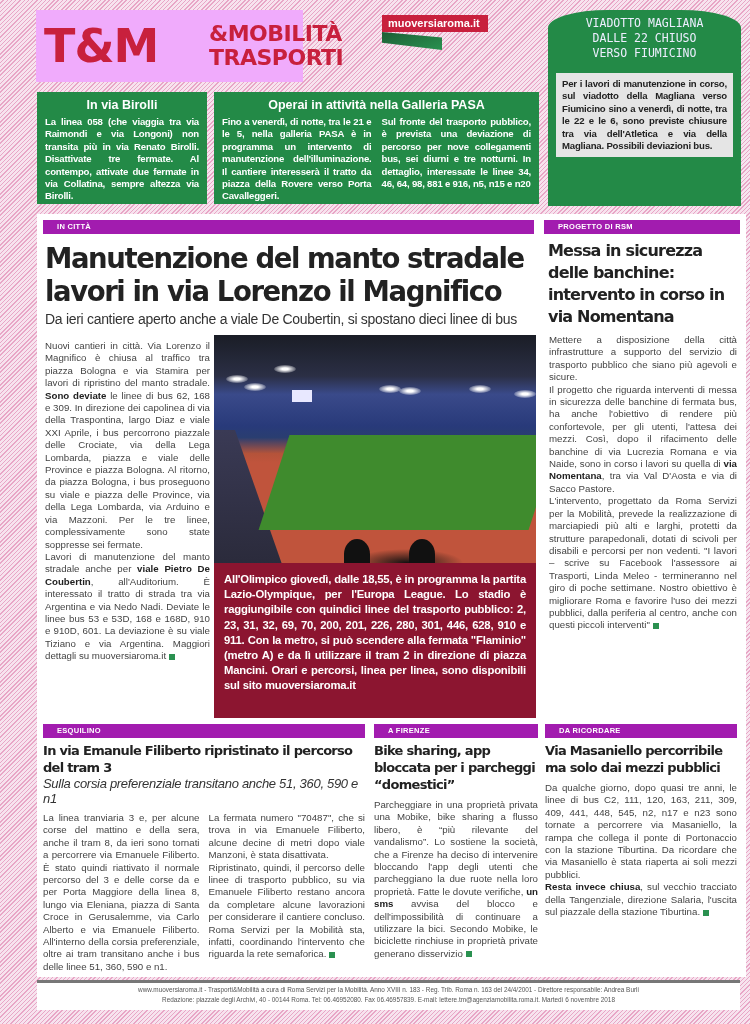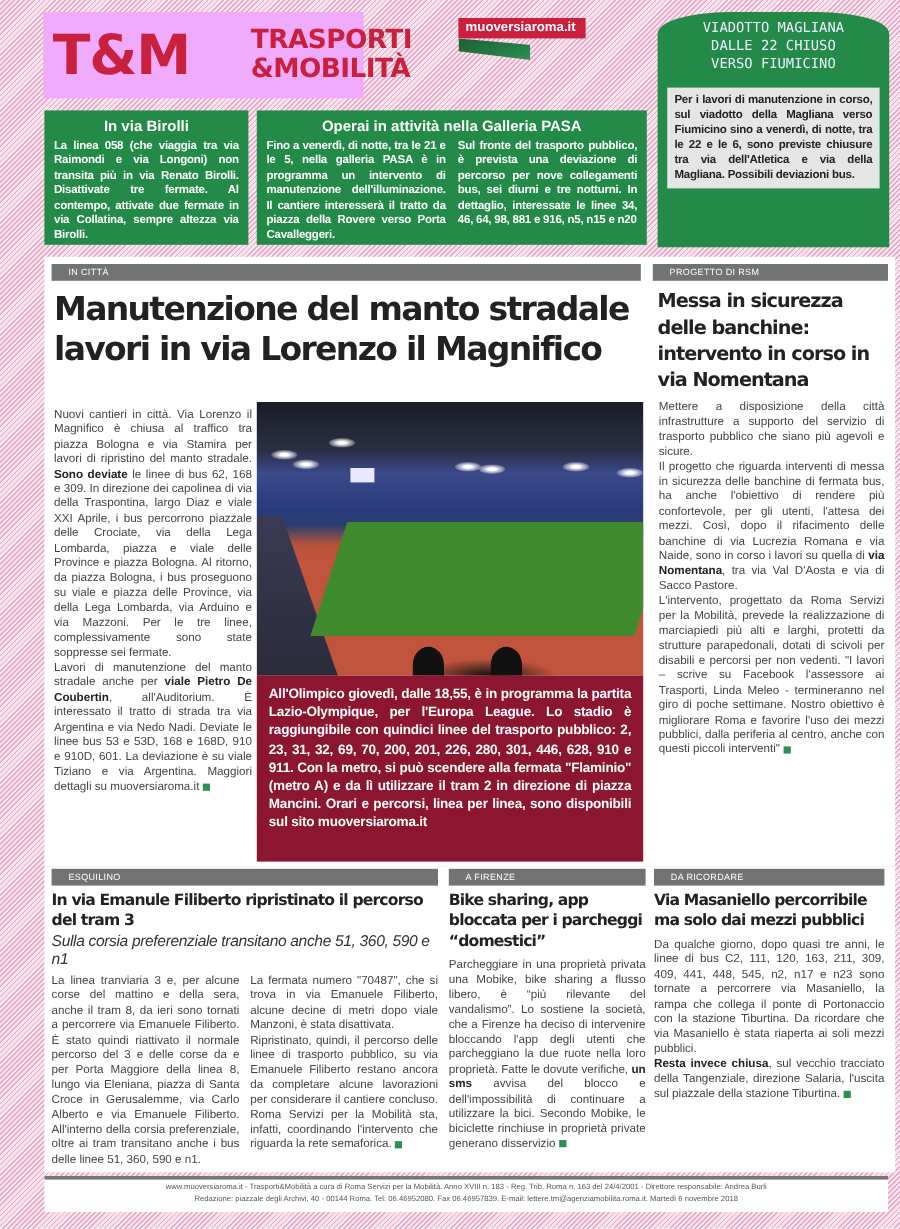--- a/index.html
+++ b/index.html
@@ -23,21 +23,21 @@
   .gbox-pasa { left: 214px; top: 92px; width: 325px; height: 112px; padding: 6px 8px; }
   .gtitle { font-weight: bold; font-size: 12.5px; text-align: center; margin-bottom: 4px; }
   .gtext { font-family: "Liberation Sans", sans-serif; font-size: 9.6px; line-height: 12.4px; font-weight: bold; text-align: justify; letter-spacing: -0.2px; }
   .pasa-cols { display: flex; gap: 10px; }
   .pasa-cols .gtext { flex: 1; }
   .viadotto { left: 548px; top: 10px; width: 193px; height: 196px; border-radius: 60px 60px 0 0 / 18px 18px 0 0; padding: 6px 8px; }
   .viadotto-title { font-family: "DejaVu Sans Mono", monospace; font-size: 11.5px; text-align: center; line-height: 15px; color: #eef; }
   .viadotto-box { background: #e5e5e5; color: #222; margin-top: 12px; padding: 5px 6px; }
   .viadotto-box .gtext { color: #222; }
   
-  .sechead { background: #737373; color: #fff; font-size: 7.5px; font-weight: normal; padding: 2px 0 12px 14px; height: 11px; letter-spacing: 0.3px; }
+  .sechead { background: #a21caf; color: #fff; font-size: 7.5px; font-weight: bold; padding: 2px 0 12px 14px; height: 11px; letter-spacing: 0.3px; }
   .main-panel { left: 37px; top: 214px; width: 503px; height: 508px; background: #fff; }
   .right-panel { left: 540px; top: 214px; width: 206px; height: 508px; background: #fff; }
   .bottom-panel { left: 37px; top: 722px; width: 709px; height: 255px; background: #fff; }
   .headline { font-family: "DejaVu Sans", sans-serif; font-weight: bold; font-size: 27.5px; line-height: 33px; color: #222; letter-spacing: -1.4px; padding: 8px 8px 0 8px; }
   .subhead { font-size: 14px; color: #333; padding: 3px 8px; letter-spacing: -0.3px; }
   .body { font-size: 9.7px; line-height: 12.4px; color: #444; text-align: justify; }
   .body b { color: #222; }
   .endsq { display: inline-block; width: 6px; height: 6px; background: #2a9150; margin-left: 3px; vertical-align: middle; }
   .col-left { position: absolute; left: 8px; top: 126px; width: 165px; }
   .photo { position: absolute; left: 177px; top: 121px; width: 322px; height: 228px; overflow: hidden;
@@ -56,22 +56,22 @@
   .b-title { font-family: "DejaVu Sans", sans-serif; font-weight: bold; font-size: 13px; line-height: 17px; color: #222; letter-spacing: -0.7px; }
   .b-italic { font-style: italic; font-size: 13px; color: #333; letter-spacing: -0.3px; }
   .footer { left: 37px; top: 980px; width: 703px; height: 30px; background: #fff; border-top: 3px solid #777; text-align: center; font-size: 6.4px; line-height: 10px; color: #555; padding-top: 2px; }
 </style>
 </head>
 <body>
 
 <div class="abs masthead">
   <div class="logo-tm">T&amp;M</div>
   <div class="logo-text">
+    <div>&amp;MOBILITÀ</div>
     <div>TRASPORTI</div>
-    <div>&amp;MOBILITÀ</div>
   </div>
 </div>
 <div class="abs muovi">muoversiaroma.it</div>
 <div class="abs muovi-ribbon"></div>
 
 <div class="abs green gbox-birolli">
   <div class="gtitle">In via Birolli</div>
   <div class="gtext">La linea 058 (che viaggia tra via Raimondi e via Longoni) non transita più in via Renato Birolli. Disattivate tre fermate. Al contempo, attivate due fermate in via Collatina, sempre altezza via Birolli.</div>
 </div>
 <div class="abs green gbox-pasa">
@@ -88,20 +88,21 @@
     <div>VERSO FIUMICINO</div>
   </div>
   <div class="viadotto-box">
     <div class="gtext">Per i lavori di manutenzione in corso, sul viadotto della Magliana verso Fiumicino sino a venerdì, di notte, tra le 22 e le 6, sono previste chiusure tra via dell'Atletica e via della Magliana. Possibili deviazioni bus.</div>
   </div>
 </div>
 
 <div class="abs main-panel">
   <div class="sechead" style="margin:6px 6px 0 6px;">IN CITTÀ</div>
   <div class="headline">Manutenzione del manto stradale lavori in via Lorenzo il Magnifico</div>
+  <div class="subhead">Da ieri cantiere aperto anche a viale De Coubertin, si spostano dieci linee di bus</div>
   <div class="col-left body">
     <span>Nuovi cantieri in città. Via Lorenzo il Magnifico è chiusa al traffico tra piazza Bologna e via Stamira per lavori di ripristino del manto stradale. </span><b>Sono deviate</b><span> le linee di bus 62, 168 e 309. In direzione dei capolinea di via della Traspontina, largo Diaz e viale XXI Aprile, i bus percorrono piazzale delle Crociate, via della Lega Lombarda, piazza e viale delle Province e piazza Bologna. Al ritorno, da piazza Bologna, i bus proseguono su viale e piazza delle Province, via della Lega Lombarda, via Arduino e via Mazzoni. Per le tre linee, complessivamente sono state soppresse sei fermate.</span><br>
     <span>Lavori di manutenzione del manto stradale anche per </span><b>viale Pietro De Coubertin</b><span>, all'Auditorium. È interessato il tratto di strada tra via Argentina e via Nedo Nadi. Deviate le linee bus 53 e 53D, 168 e 168D, 910 e 910D, 601. La deviazione è su viale Tiziano e via Argentina. Maggiori dettagli su muoversiaroma.it</span><span class="endsq"></span>
   </div>
   <div class="photo">
     <div class="stands-l"></div>
     <div class="pitch"></div>
     <div class="screen"></div>
     <div class="light" style="left:12px;top:40px"></div>
     <div class="light" style="left:30px;top:48px"></div>

